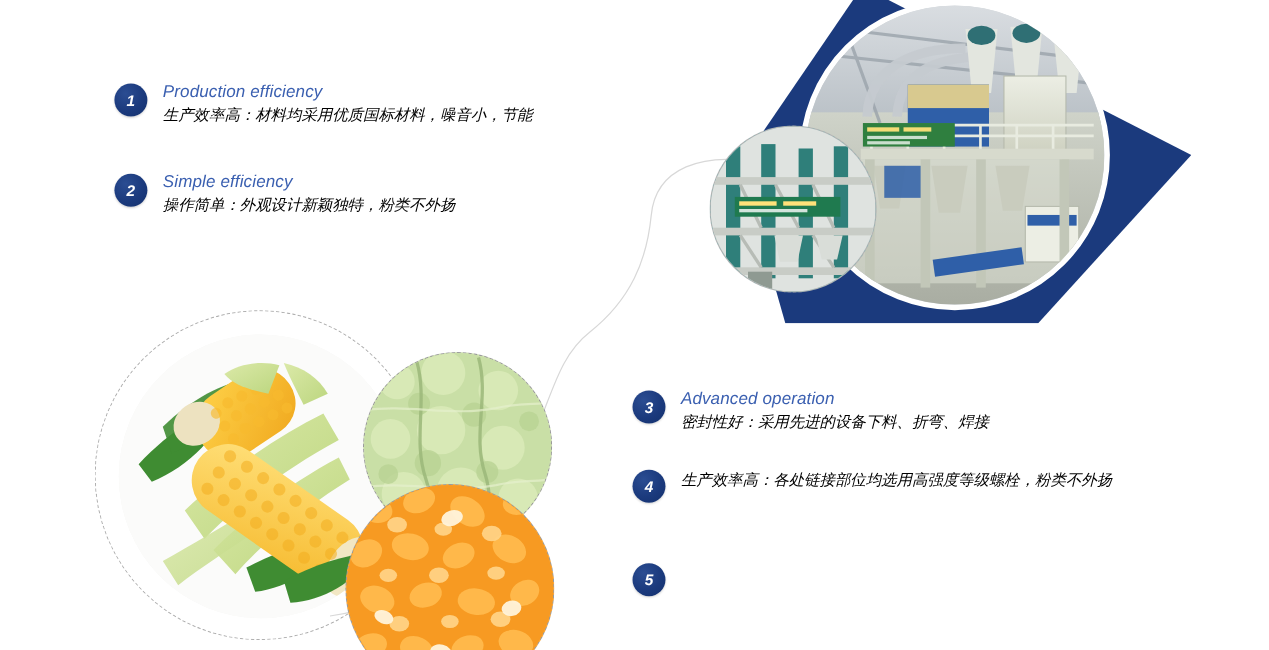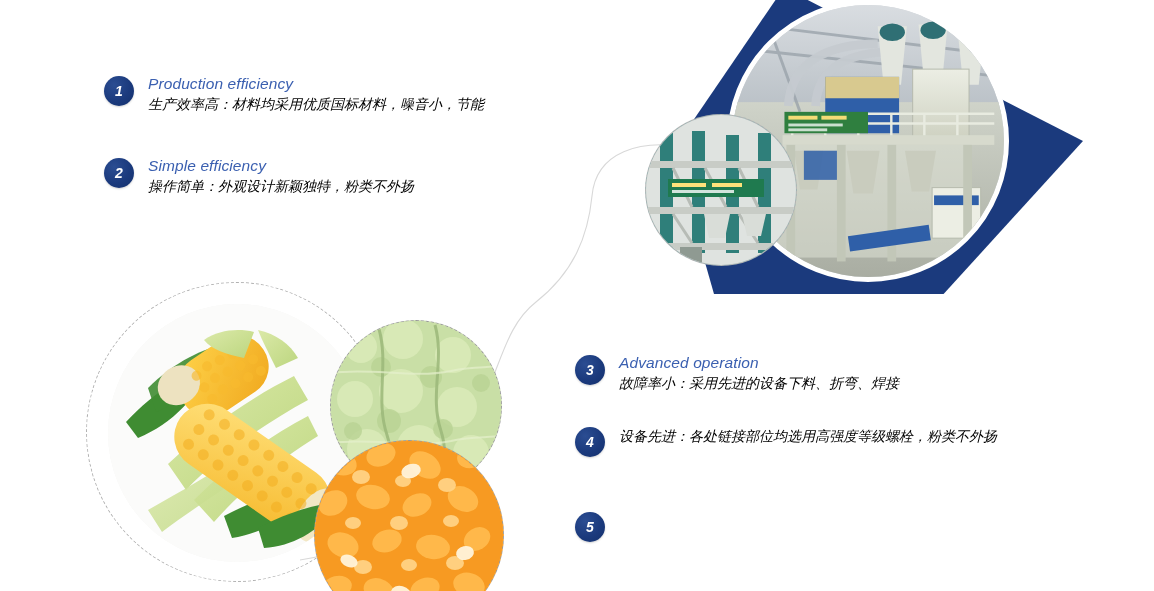--- a/index.html
+++ b/index.html
@@ -396,28 +396,28 @@
     <div class="ftext">
       <div class="fhead">Simple efficiency</div>
       <div class="fsub">操作简单：外观设计新颖独特，粉类不外扬</div>
     </div>
   </div>
 
   <div class="feature" style="left:575px;top:353px;">
     <div class="badge">3</div>
     <div class="ftext">
       <div class="fhead">Advanced operation</div>
-      <div class="fsub">故障率小：采用先进的设备下料、折弯、焊接</div>
+      <div class="fsub">密封性好：采用先进的设备下料、折弯、焊接</div>
     </div>
   </div>
 
   <div class="feature" style="left:575px;top:425px;">
     <div class="badge">4</div>
     <div class="ftext">
-      <div class="fsub">设备先进：各处链接部位均选用高强度等级螺栓，粉类不外扬</div>
+      <div class="fsub">生产效率高：各处链接部位均选用高强度等级螺栓，粉类不外扬</div>
     </div>
   </div>
 
   <div class="feature" style="left:575px;top:510px;">
     <div class="badge">5</div>
   </div>
 
 </div>
 
 </body></html>

